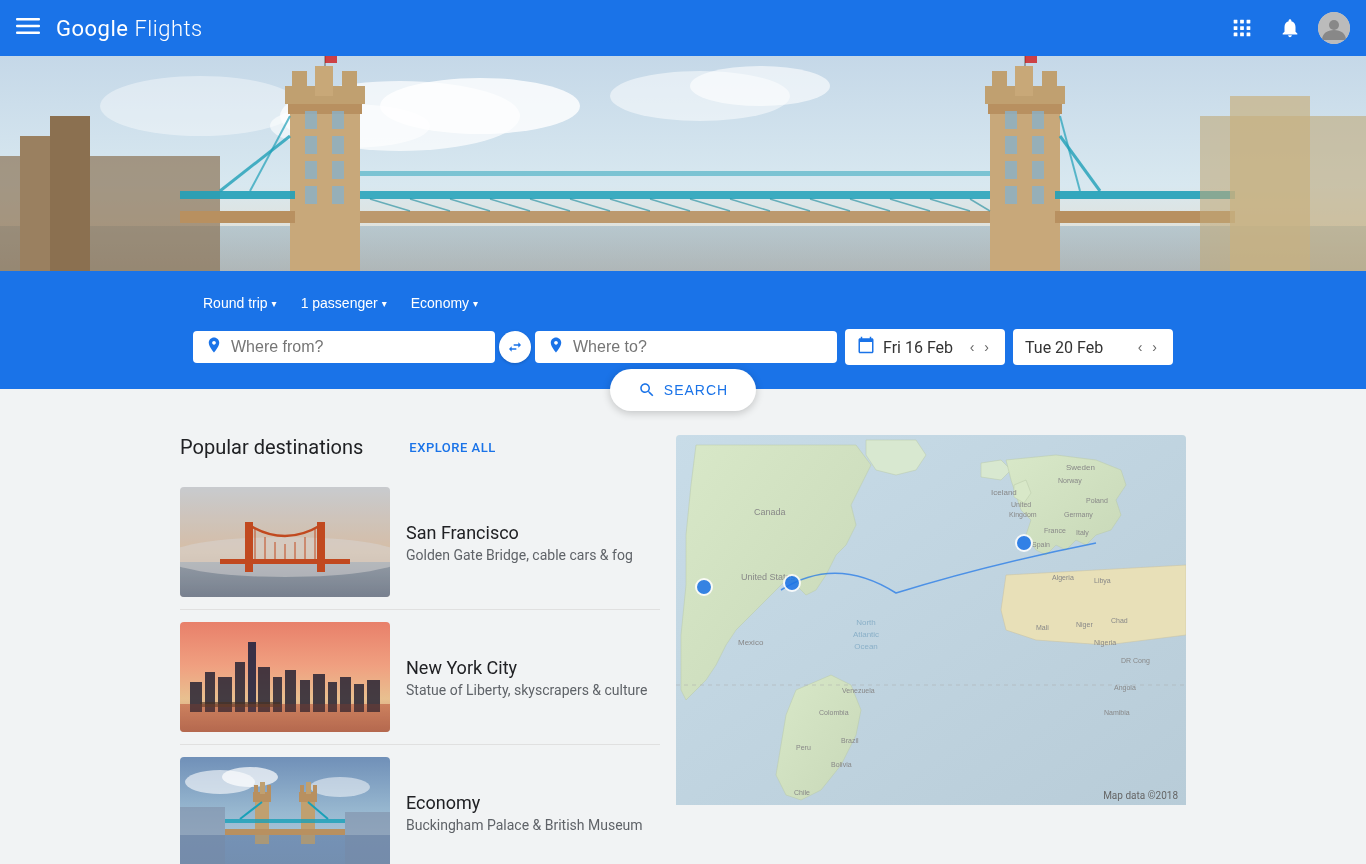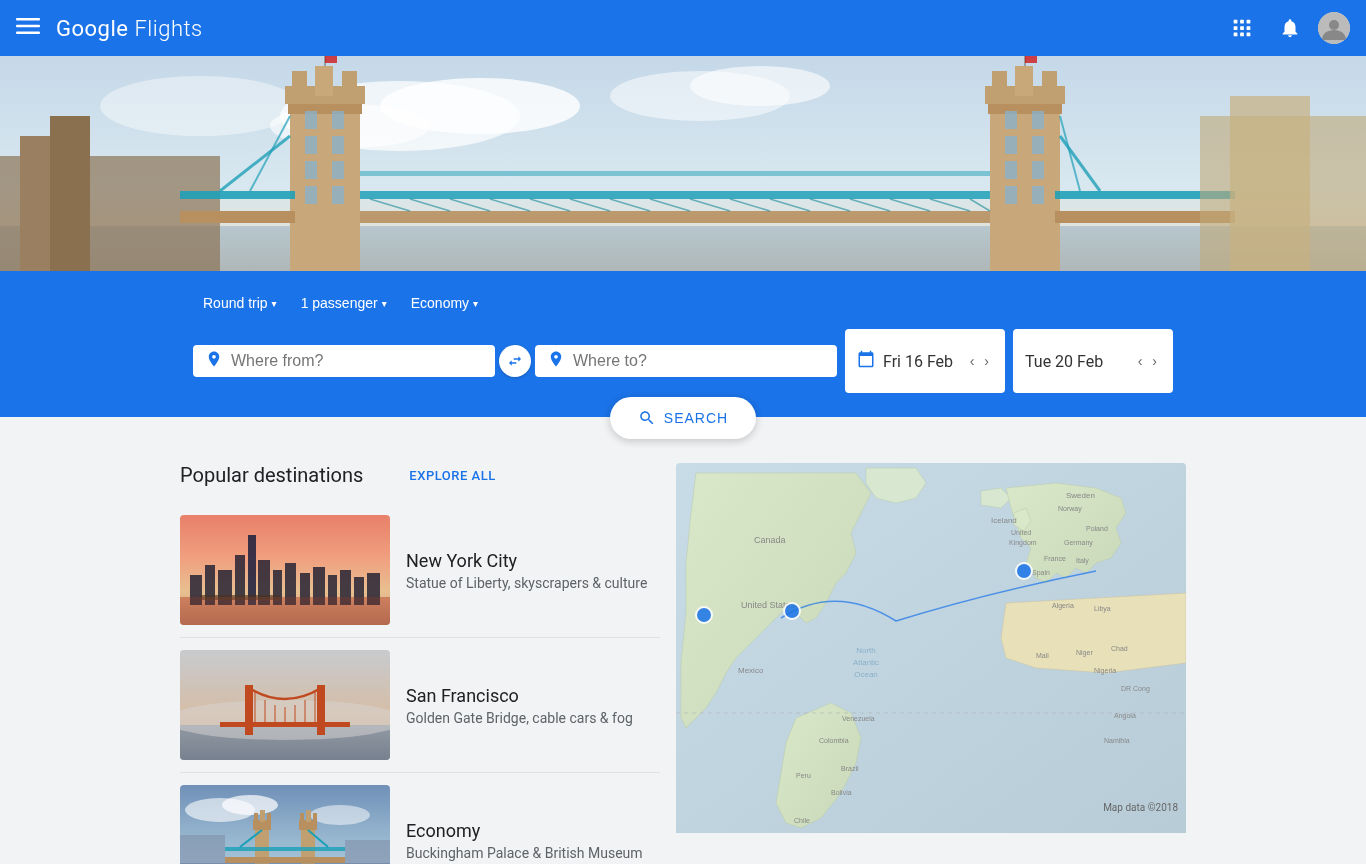--- a/index.html
+++ b/index.html
@@ -104,21 +104,21 @@
       margin: 0 -4px;
       z-index: 2;
       box-shadow: 0 1px 3px rgba(0,0,0,0.2);
     }
     .date-field {
       background: white;
       border-radius: 4px;
       display: flex;
       align-items: center;
       padding: 0 12px;
-      height: 64px;
+      height: 36px;
       min-width: 160px;
       cursor: pointer;
       gap: 8px;
     }
     .date-icon { color: #1a73e8; font-size: 18px; }
     .date-text { font-size: 16px; color: #333; flex: 1; }
     .date-nav { display: flex; gap: 2px; }
     .date-nav-btn {
       background: transparent;
       border: none;
@@ -216,21 +216,21 @@
     }
     .map-container {
       width: 100%;
       height: 370px;
       position: relative;
       background: #e8f0e8;
       overflow: hidden;
     }
     .map-attribution {
       position: absolute;
-      bottom: 20px;
+      bottom: 4px;
       right: 8px;
       font-size: 10px;
       color: #666;
     }
   </style>
 </head>
 <body>
 
 <header class="header">
   <div class="header-left">
@@ -459,20 +459,63 @@
     <span>SEARCH</span>
   </button>
 </div>
 
 <div class="main-content">
 
   <div class="destinations-section">
     <div class="destinations-header">
       <h2 class="popular-title">Popular destinations</h2>
       <a class="explore-all">EXPLORE ALL</a>
+    </div>
+
+    <div class="destination-card">
+      <div class="dest-img">
+        <svg class="dest-img-inner" viewBox="0 0 210 110" xmlns="http://www.w3.org/2000/svg">
+          <defs>
+            <linearGradient id="sfsky" x1="0" y1="0" x2="0" y2="1">
+              <stop offset="0%" stop-color="#c8d8e8"></stop>
+              <stop offset="60%" stop-color="#d8c8b8"></stop>
+              <stop offset="100%" stop-color="#b8a898"></stop>
+            </linearGradient>
+            <linearGradient id="sfwater" x1="0" y1="0" x2="0" y2="1">
+              <stop offset="0%" stop-color="#6890b8"></stop>
+              <stop offset="100%" stop-color="#4870a0"></stop>
+            </linearGradient>
+          </defs>
+          <rect width="210" height="110" fill="url(#sfsky)"></rect>
+          <rect x="0" y="75" width="210" height="35" fill="url(#sfwater)" opacity="0.7"></rect>
+
+          <ellipse cx="105" cy="70" rx="120" ry="20" fill="rgba(220,230,240,0.5)"></ellipse>
+
+          <rect x="65" y="35" width="8" height="50" fill="#c0401a"></rect>
+          <rect x="137" y="35" width="8" height="50" fill="#c0401a"></rect>
+
+          <path d="M69 38 Q105 60 141 38" stroke="#c0401a" stroke-width="2.5" fill="none"></path>
+
+          <rect x="40" y="72" width="130" height="5" fill="#c0401a"></rect>
+
+          <line x1="75" y1="42" x2="75" y2="72" stroke="#c0401a" stroke-width="1"></line>
+          <line x1="85" y1="50" x2="85" y2="72" stroke="#c0401a" stroke-width="1"></line>
+          <line x1="95" y1="55" x2="95" y2="72" stroke="#c0401a" stroke-width="1"></line>
+          <line x1="105" y1="57" x2="105" y2="72" stroke="#c0401a" stroke-width="1"></line>
+          <line x1="115" y1="55" x2="115" y2="72" stroke="#c0401a" stroke-width="1"></line>
+          <line x1="125" y1="50" x2="125" y2="72" stroke="#c0401a" stroke-width="1"></line>
+          <line x1="135" y1="42" x2="135" y2="72" stroke="#c0401a" stroke-width="1"></line>
+
+          <rect width="210" height="110" fill="rgba(200,130,60,0.15)"></rect>
+        </svg>
+      </div>
+      <div class="dest-info">
+        <div class="dest-name">San Francisco</div>
+        <div class="dest-desc">Golden Gate Bridge, cable cars &amp; fog</div>
+      </div>
     </div>
 
     <div class="destination-card">
       <div class="dest-img">
         <svg class="dest-img-inner" viewBox="0 0 210 110" xmlns="http://www.w3.org/2000/svg">
           <defs>
             <linearGradient id="nycsky" x1="0" y1="0" x2="0" y2="1">
               <stop offset="0%" stop-color="#e8806a"></stop>
               <stop offset="40%" stop-color="#f0a080"></stop>
               <stop offset="70%" stop-color="#e8c090"></stop>
@@ -506,63 +549,20 @@
 
           <rect x="0" y="82" width="210" height="28" fill="rgba(200,100,60,0.2)"></rect>
         </svg>
       </div>
       <div class="dest-info">
         <div class="dest-name">New York City</div>
         <div class="dest-desc">Statue of Liberty, skyscrapers &amp; culture</div>
       </div>
     </div>
 
-    <div class="destination-card">
-      <div class="dest-img">
-        <svg class="dest-img-inner" viewBox="0 0 210 110" xmlns="http://www.w3.org/2000/svg">
-          <defs>
-            <linearGradient id="sfsky" x1="0" y1="0" x2="0" y2="1">
-              <stop offset="0%" stop-color="#c8d8e8"></stop>
-              <stop offset="60%" stop-color="#d8c8b8"></stop>
-              <stop offset="100%" stop-color="#b8a898"></stop>
-            </linearGradient>
-            <linearGradient id="sfwater" x1="0" y1="0" x2="0" y2="1">
-              <stop offset="0%" stop-color="#6890b8"></stop>
-              <stop offset="100%" stop-color="#4870a0"></stop>
-            </linearGradient>
-          </defs>
-          <rect width="210" height="110" fill="url(#sfsky)"></rect>
-          <rect x="0" y="75" width="210" height="35" fill="url(#sfwater)" opacity="0.7"></rect>
-
-          <ellipse cx="105" cy="70" rx="120" ry="20" fill="rgba(220,230,240,0.5)"></ellipse>
-
-          <rect x="65" y="35" width="8" height="50" fill="#c0401a"></rect>
-          <rect x="137" y="35" width="8" height="50" fill="#c0401a"></rect>
-
-          <path d="M69 38 Q105 60 141 38" stroke="#c0401a" stroke-width="2.5" fill="none"></path>
-
-          <rect x="40" y="72" width="130" height="5" fill="#c0401a"></rect>
-
-          <line x1="75" y1="42" x2="75" y2="72" stroke="#c0401a" stroke-width="1"></line>
-          <line x1="85" y1="50" x2="85" y2="72" stroke="#c0401a" stroke-width="1"></line>
-          <line x1="95" y1="55" x2="95" y2="72" stroke="#c0401a" stroke-width="1"></line>
-          <line x1="105" y1="57" x2="105" y2="72" stroke="#c0401a" stroke-width="1"></line>
-          <line x1="115" y1="55" x2="115" y2="72" stroke="#c0401a" stroke-width="1"></line>
-          <line x1="125" y1="50" x2="125" y2="72" stroke="#c0401a" stroke-width="1"></line>
-          <line x1="135" y1="42" x2="135" y2="72" stroke="#c0401a" stroke-width="1"></line>
-
-          <rect width="210" height="110" fill="rgba(200,130,60,0.15)"></rect>
-        </svg>
-      </div>
-      <div class="dest-info">
-        <div class="dest-name">San Francisco</div>
-        <div class="dest-desc">Golden Gate Bridge, cable cars &amp; fog</div>
-      </div>
-    </div>
-
     <div class="destination-card" style="border-bottom: none;">
       <div class="dest-img">
         <svg class="dest-img-inner" viewBox="0 0 210 110" xmlns="http://www.w3.org/2000/svg">
           <defs>
             <linearGradient id="lonsky" x1="0" y1="0" x2="0" y2="1">
               <stop offset="0%" stop-color="#7090b8"></stop>
               <stop offset="50%" stop-color="#98b8d0"></stop>
               <stop offset="100%" stop-color="#b8d0e0"></stop>
             </linearGradient>
             <linearGradient id="lonwater" x1="0" y1="0" x2="0" y2="1">

